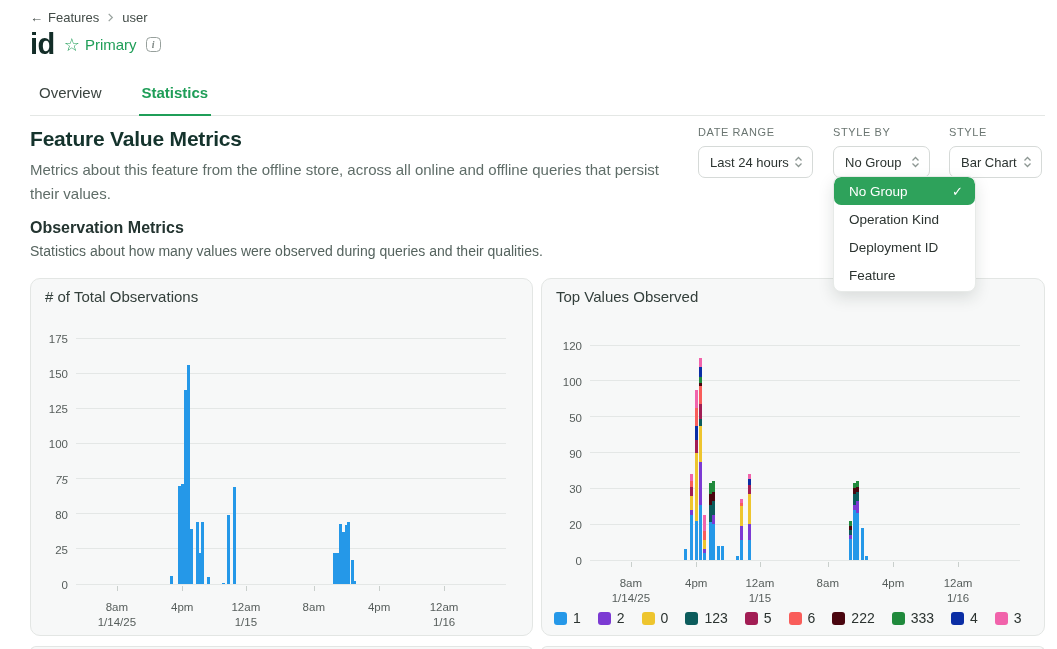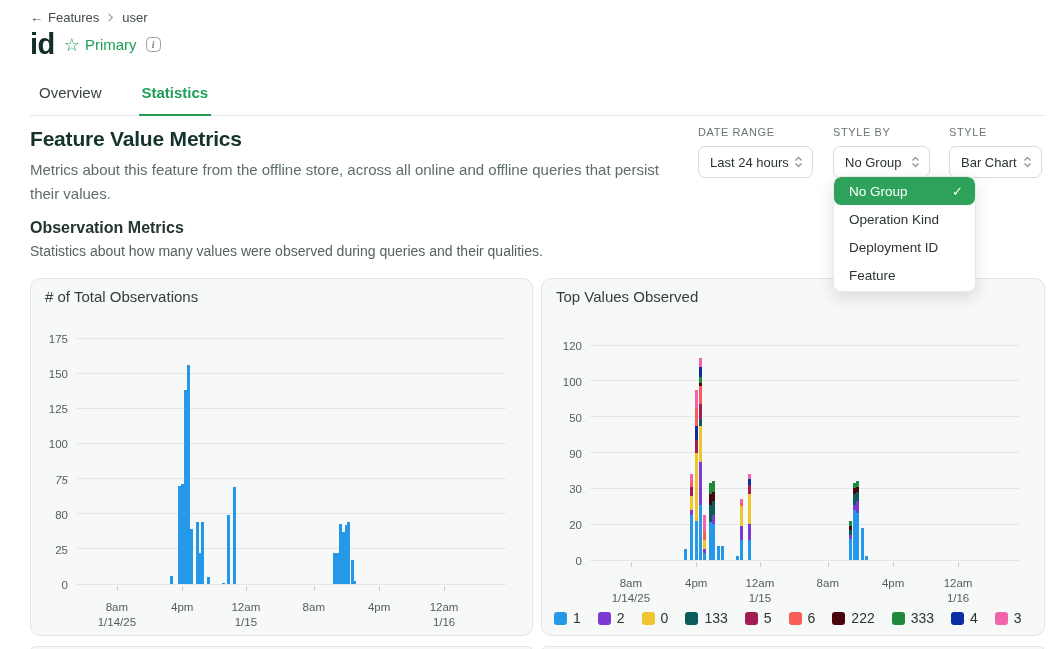--- a/index.html
+++ b/index.html
@@ -350,21 +350,21 @@
         <div class="legend-item">
           <span class="legend-swatch" style="background: rgb(124, 58, 211);"></span>
           <span class="legend-label">2</span>
         </div>
         <div class="legend-item">
           <span class="legend-swatch" style="background: rgb(238, 197, 46);"></span>
           <span class="legend-label">0</span>
         </div>
         <div class="legend-item">
           <span class="legend-swatch" style="background: rgb(12, 92, 92);"></span>
-          <span class="legend-label">133</span>
+          <span class="legend-label">123</span>
         </div>
         <div class="legend-item">
           <span class="legend-swatch" style="background: rgb(162, 29, 84);"></span>
           <span class="legend-label">5</span>
         </div>
         <div class="legend-item">
           <span class="legend-swatch" style="background: rgb(249, 93, 90);"></span>
           <span class="legend-label">6</span>
         </div>
         <div class="legend-item">

